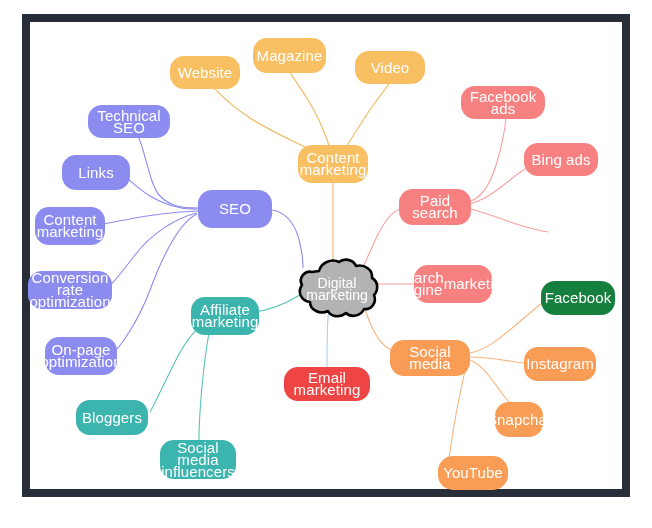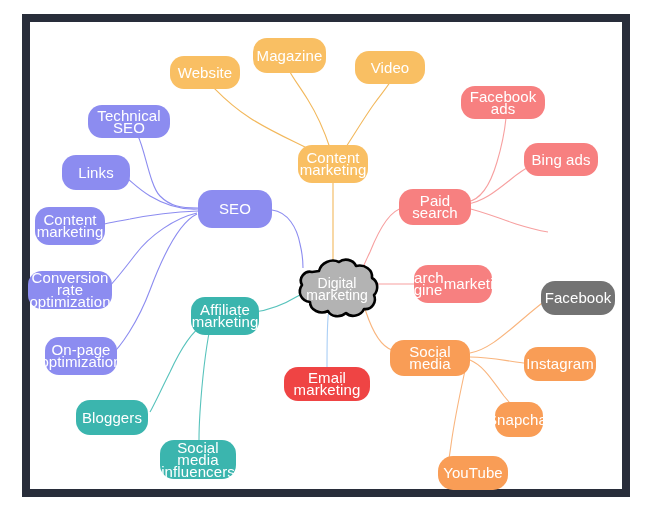--- a/index.html
+++ b/index.html
@@ -199,21 +199,21 @@
 
     <div class="node" style="left:399px; top:189px; width:72px; height:36px; background:#f78080;">
       <span>Paid search</span>
     </div>
 
     <div class="node two-line" style="left:414px; top:265px; width:78px; height:38px; background:#f78080; flex-direction:row;">
       <span>Search engine</span>
       <span>marketing</span>
     </div>
 
-    <div class="node" style="left:541px; top:281px; width:74px; height:34px; background:#737373;">
+    <div class="node" style="left:541px; top:281px; width:74px; height:34px; background:#15803d;">
       <span>Facebook</span>
     </div>
 
     <div class="node" style="left:524px; top:347px; width:72px; height:34px; background:#f99d56;">
       <span>Instagram</span>
     </div>
 
     <div class="node" style="left:495px; top:402px; width:48px; height:35px; background:#f99d56;">
       <span>Snapchat</span>
     </div>

